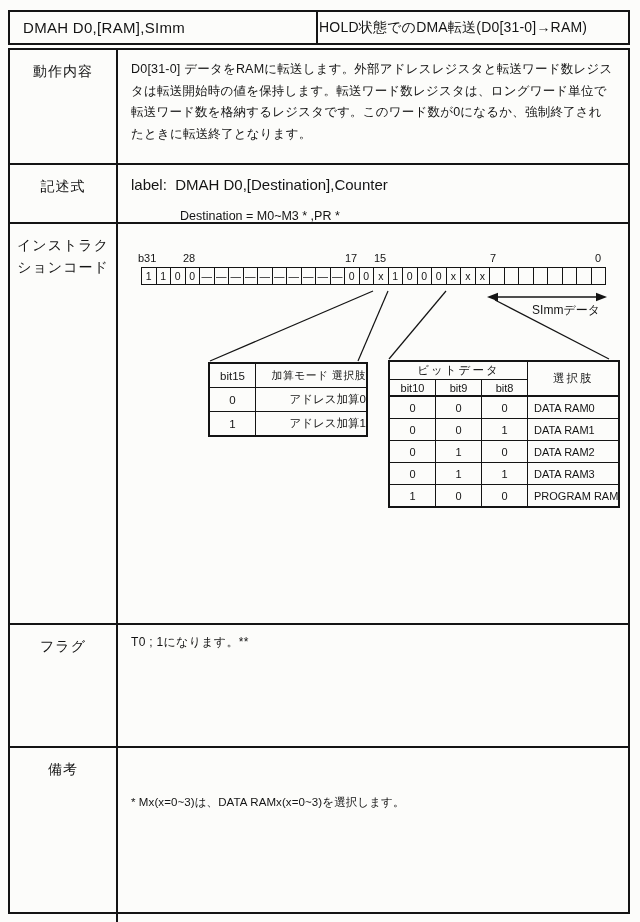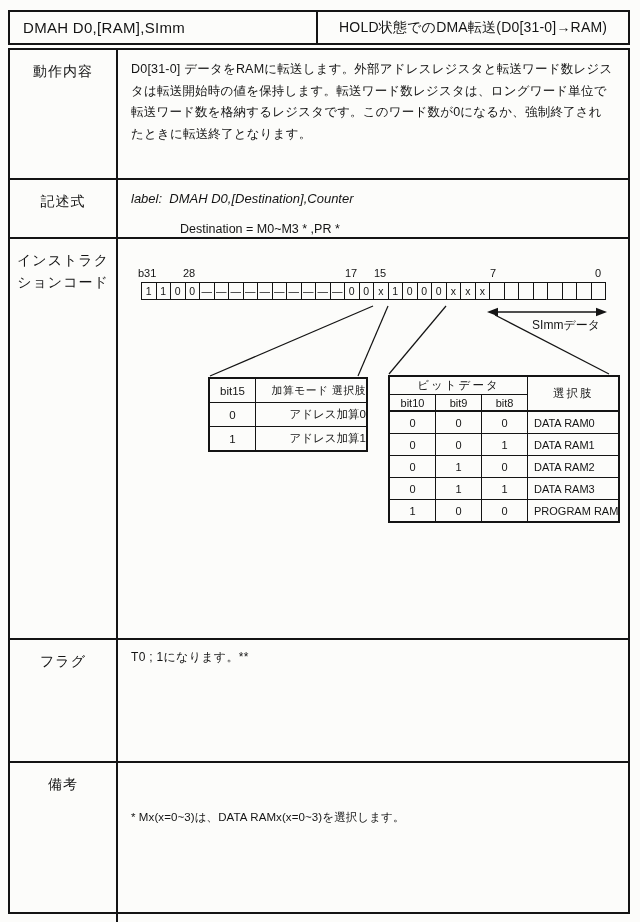--- a/index.html
+++ b/index.html
@@ -16,46 +16,46 @@
   .header-box {
     position:absolute; left:8px; top:10px; width:622px; height:35px;
     border:2px solid #141414; box-sizing:border-box; display:flex; background:#fcfcfa;
   }
   .header-left {
     width:308px; border-right:2px solid #141414; box-sizing:border-box;
     display:flex; align-items:center; padding-left:13px;
     font-size:15px; letter-spacing:.3px;
   }
   .header-right {
-    flex:1; display:flex; align-items:center; padding-left:21px;
+    flex:1; display:flex; align-items:center; padding-left:1px;
     font-size:14px; letter-spacing:.2px; white-space:nowrap;
   }
 
   
   .body-box {
     position:absolute; left:8px; top:48px; width:622px; height:866px;
     border:2px solid #141414; box-sizing:border-box;
     display:flex; flex-direction:column; background:#fcfcfa;
   }
   .row { display:flex; box-sizing:border-box; flex-shrink:0; }
   .row + .row { border-top:2px solid #141414; }
   .row-label {
     width:108px; flex-shrink:0; border-right:2px solid #141414; box-sizing:border-box;
     text-align:center; padding-top:10px; font-size:14px; letter-spacing:1px; line-height:22px;
   }
   .row-content { flex:1; position:relative; overflow:hidden; }
 
-  .h-operation { height:128px; }
+  .h-operation { height:113px; }
   .h-syntax    { height:59px;  }
   .h-icode     { height:401px; }
   .h-flag      { height:123px; }
   .h-remarks   { flex:1; }
 
   .op-text { padding:9px 14px 0 13px; font-size:12.5px; line-height:21.5px; letter-spacing:.2px; }
-  .syntax-line1 { padding:11px 16px 0 13px; font-size:13px; white-space:pre-wrap;font-style:italic; }
+  .syntax-line1 { padding:11px 16px 0 13px; font-size:15px; white-space:pre-wrap; }
   .syntax-line2 { margin:16px 0 6px 62px; font-size:12.5px; white-space:pre-wrap; }
   .flag-text { padding:9px 0 0 13px; font-size:12px; letter-spacing:.3px; }
   .remarks-text { padding:6px 10px 0 13px; font-size:11.5px; line-height:19.5px; white-space:pre-wrap; letter-spacing:.1px; }
 
   
   .bitpos { position:absolute; top:28px; font-size:11px; }
   .bp-31 { left:20px; }  .bp-28 { left:65px; }
   .bp-17 { left:227px; } .bp-15 { left:256px; }
   .bp-7  { left:372px; } .bp-0  { left:477px; }
 

